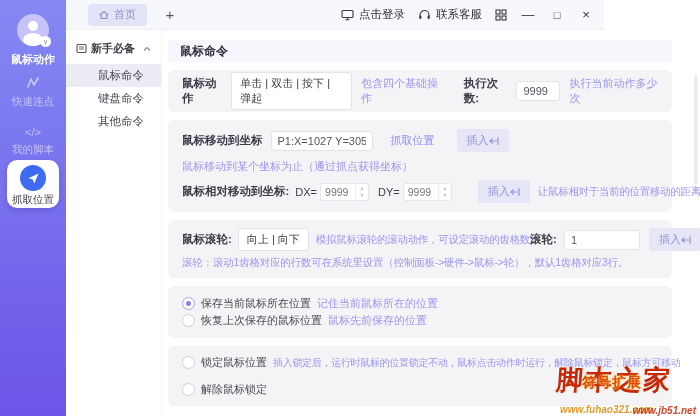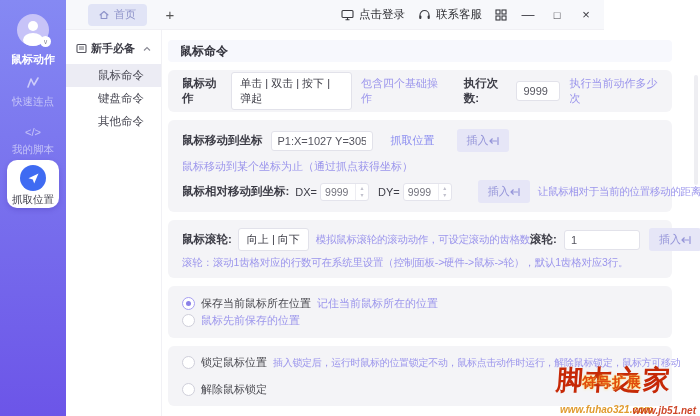--- a/index.html
+++ b/index.html
@@ -286,20 +286,21 @@
       </div>
 
       <div class="card card4">
         <div class="rrow">
           <span class="radio" data-on="true"></span>
           <span class="rlabel">保存当前鼠标所在位置</span>
           <span class="rhint">记住当前鼠标所在的位置</span>
         </div>
         <div class="rrow">
           <span class="radio" data-on="false"></span>
+          <span class="rlabel">恢复上次保存的鼠标位置</span>
           <span class="rhint">鼠标先前保存的位置</span>
         </div>
       </div>
 
       <div class="card card5">
         <div class="rrow">
           <span class="radio" data-on="false"></span>
           <span class="rlabel">锁定鼠标位置</span>
           <span class="rhint hint-xtight">插入锁定后，运行时鼠标的位置锁定不动，鼠标点击动作时运行，解除鼠标锁定，鼠标方可移动</span>
         </div>

